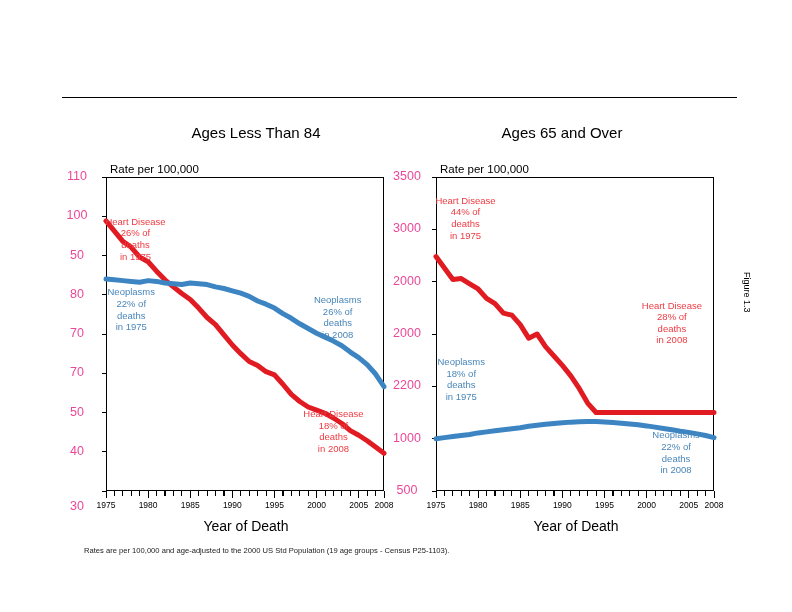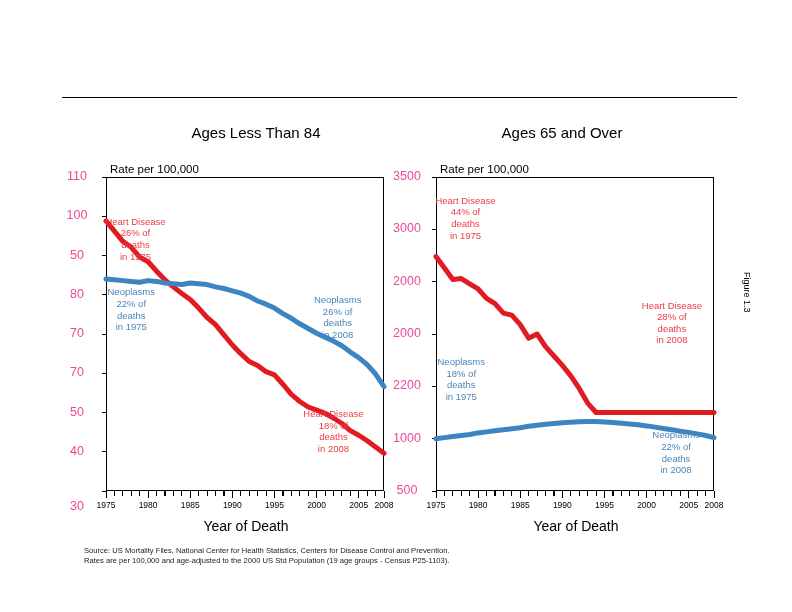--- a/index.html
+++ b/index.html
@@ -251,19 +251,18 @@
       <div class="annot blue" style="width: 92px; left: 630.091px; top: 429.32px;">Neoplasms
 22%  of
 deaths
 in 2008</div>
     </div>
 
   <div class="xaxis-label" id="xlabel-left">Year of Death</div>
   <div class="xaxis-label" id="xlabel-right">Year of Death</div>
 
   <div class="source">
-    <div>Source: US Mortality Files, National Center for Health Statistics, Centers for Disease Control and Prevention.</div>
     <div>Rates are per 100,000 and age-adjusted to the 2000 US Std Population (19 age groups - Census P25-1103).</div>
   </div>
 
   <div class="figure-tag">Figure 1.3</div>
 
 </div>
 
 </body></html>

